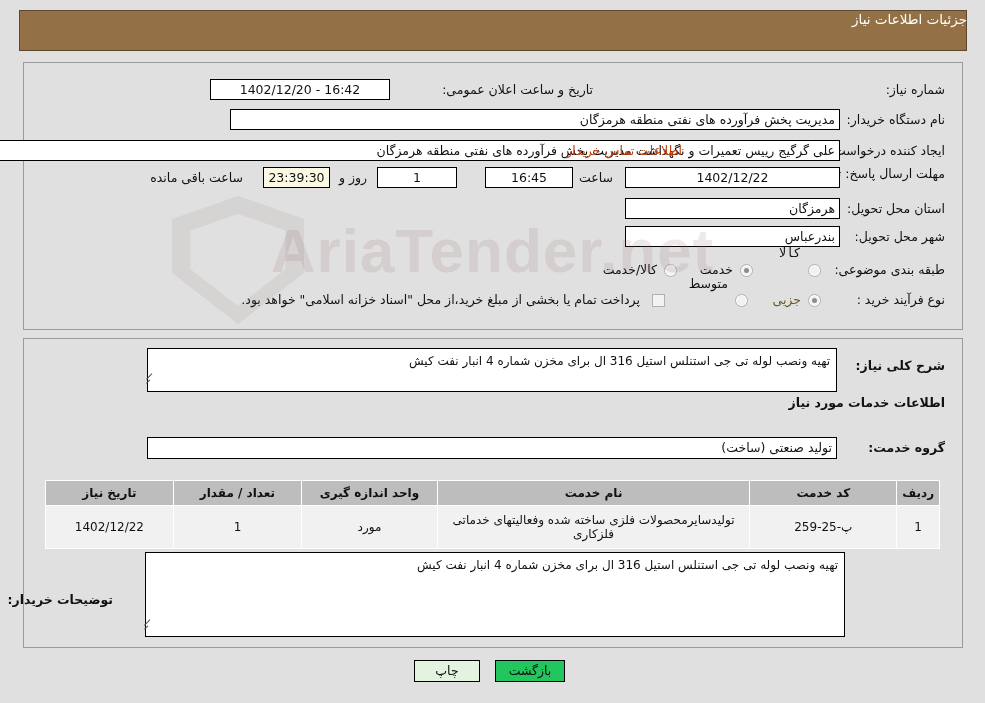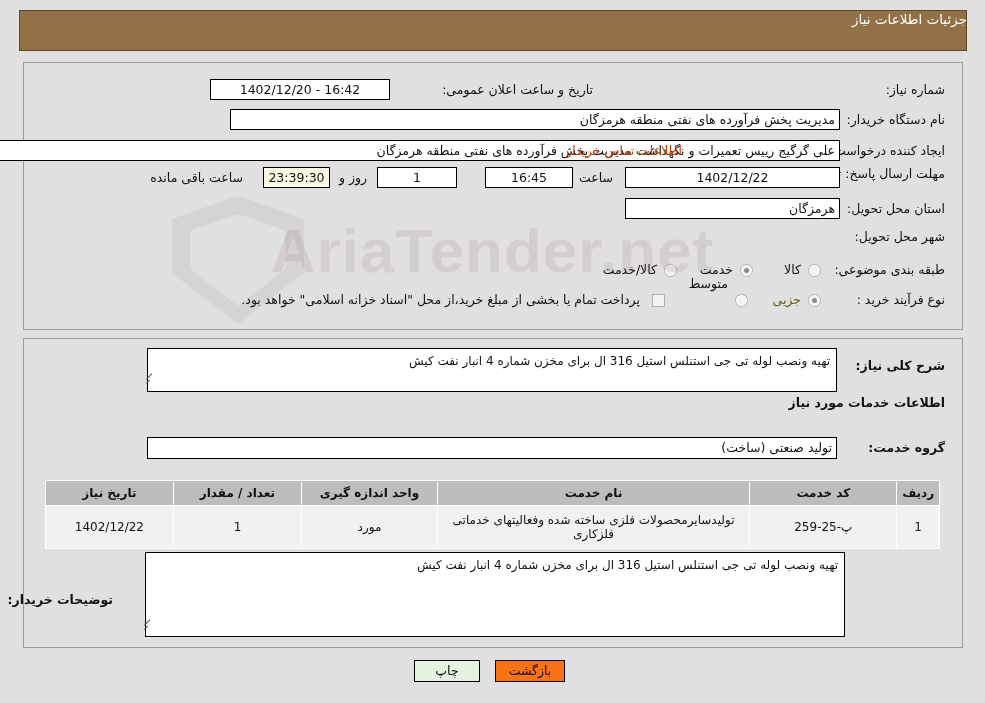--- a/index.html
+++ b/index.html
@@ -206,21 +206,21 @@
     box-sizing: border-box;
     font-size: 12.5px;
     color: #111;
     text-align: center;
     line-height: 20px;
     height: 22px;
     cursor: pointer;
     font-family: "DejaVu Sans", "Liberation Sans", sans-serif;
   }
   #btn-print  { top: 660px; right: 505px; width: 66px; background: #e4f3e0; }
-  #btn-back   { top: 660px; right: 420px; width: 70px; background: #f97316; }
+  #btn-back   { top: 660px; right: 420px; width: 70px; background: #22c55e; }
 </style>
 </head>
 <body>
 
 <div id="page">
 
   <div class="header-bar"></div>
   <div class="header-title">جزئیات اطلاعات نیاز</div>
 
   <div class="panel" id="panel-top"></div>
@@ -245,24 +245,25 @@
   <div class="fld" style="top:167px; right:412px; width:88px;">16:45</div>
   <div class="fld" style="top:167px; right:528px; width:80px;">1</div>
   <div class="lbl" style="top:170px; right:618px;">روز و</div>
   <div class="fld cream" style="top:167px; right:655px; width:67px;">23:39:30</div>
   <div class="lbl" style="top:170px; right:742px;">ساعت باقی مانده</div>
 
   <div class="lbl" style="top:201px; right:40px;">استان محل تحویل:</div>
   <div class="fld rtl-right" style="top:198px; right:145px; width:215px;">هرمزگان</div>
 
   <div class="lbl" style="top:229px; right:40px;">شهر محل تحویل:</div>
+  <div class="fld rtl-right" style="top:226px; right:145px; width:215px;">بندرعباس</div>
 
   <div class="lbl" style="top:262px; right:40px;">طبقه بندی موضوعی:</div>
   <div class="radio" style="top:264px; right:164px;"></div>
-  <div class="lbl" style="top:262px; right:184px;">کالا</div>
+  <div class="lbl" style="top:246px; right:184px;font-family:Liberation Mono, monospace;">کالا</div>
   <div class="radio sel" style="top:264px; right:232px;"></div>
   <div class="lbl" style="top:262px; right:252px;">خدمت</div>
   <div class="radio" style="top:264px; right:308px;"></div>
   <div class="lbl" style="top:262px; right:328px;">کالا/خدمت</div>
 
   <div class="lbl" style="top:292px; right:40px;">نوع فرآیند خرید :</div>
   <div class="radio sel" style="top:294px; right:164px;"></div>
   <div class="lbl" style="top:292px; right:184px; color:#6b5a22;">جزیی</div>
   <div class="radio" style="top:294px; right:237px;"></div>
   <div class="lbl" style="top:276px; right:257px;">متوسط</div>

